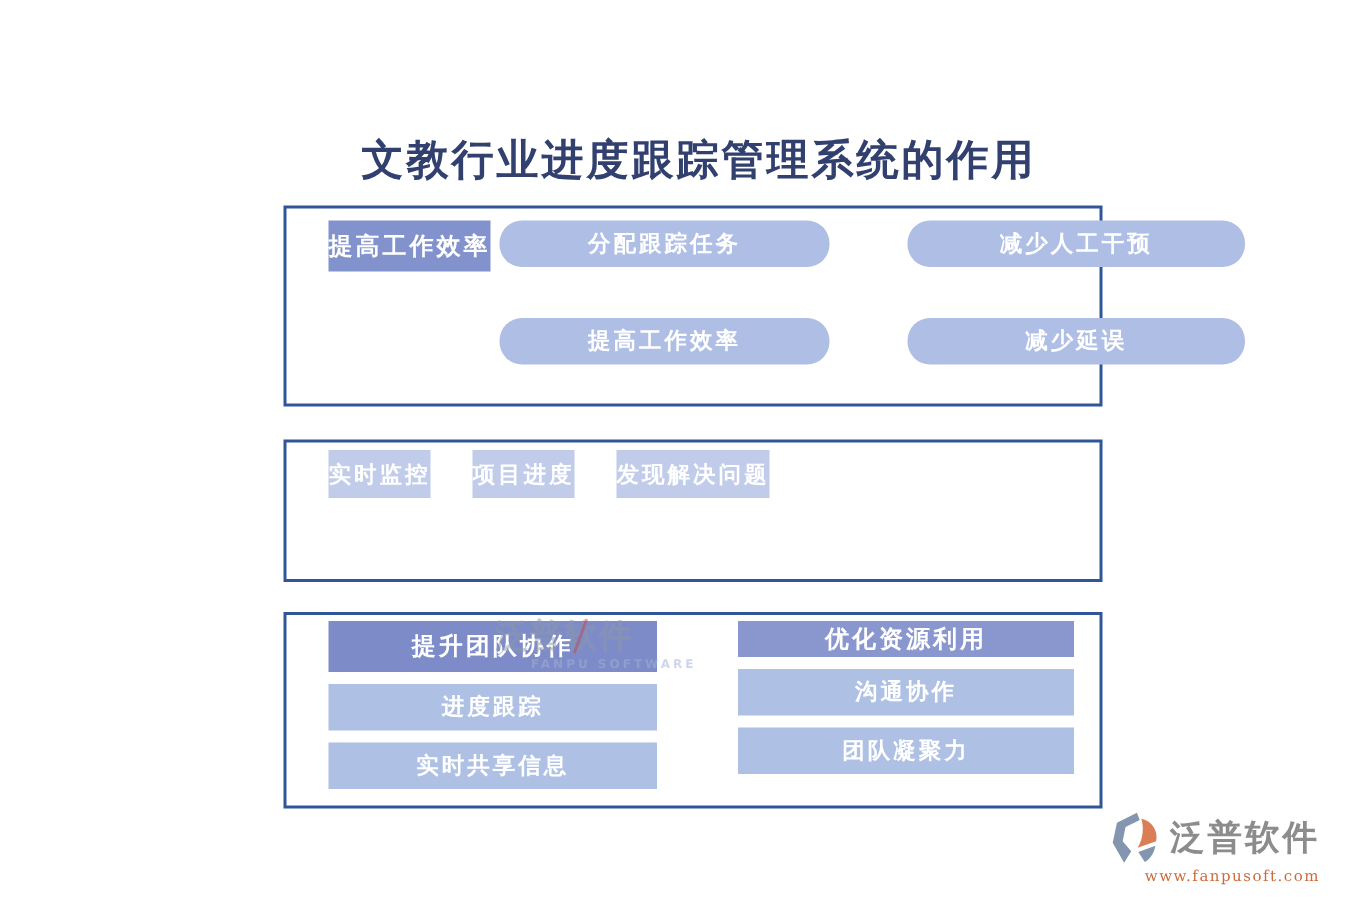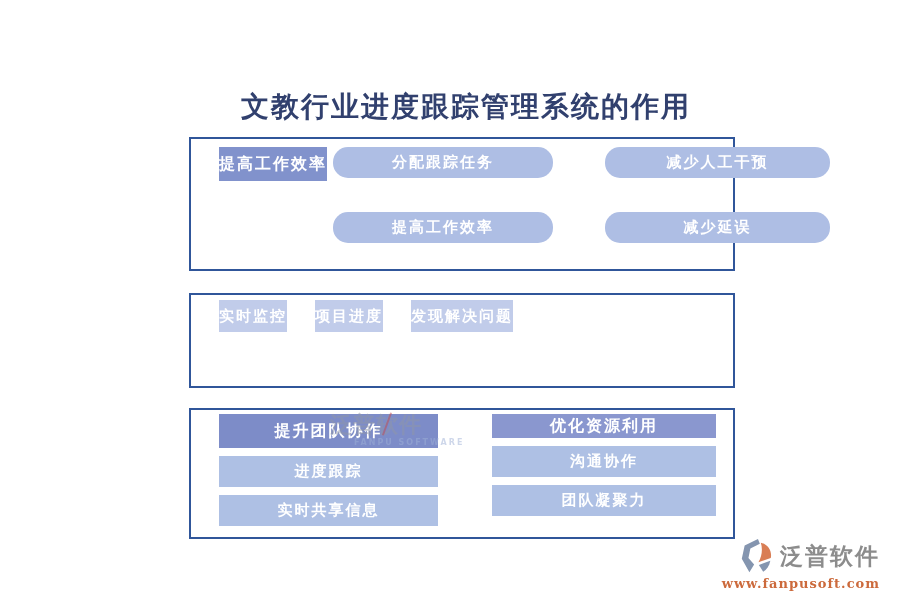--- a/index.html
+++ b/index.html
@@ -122,22 +122,22 @@
   .logo-mark { width: 38px; height: 38px; }
   .logo-brand {
     font-size: 23px;
     font-weight: bold;
     color: #8C8C8C;
     letter-spacing: 2px;
     line-height: 1;
   }
   .logo-url {
     margin-top: 2px;
-    font-size: 13px;
-    font-weight: bold;
+    font-size: 10px;
+    font-weight: normal;
     color: #CC6A3C;
     letter-spacing: 1px;
     line-height: 1;
     font-family: "DejaVu Serif", "Liberation Serif", serif;
   }
 </style>
 </head>
 <body>
 
 <div class="canvas">

